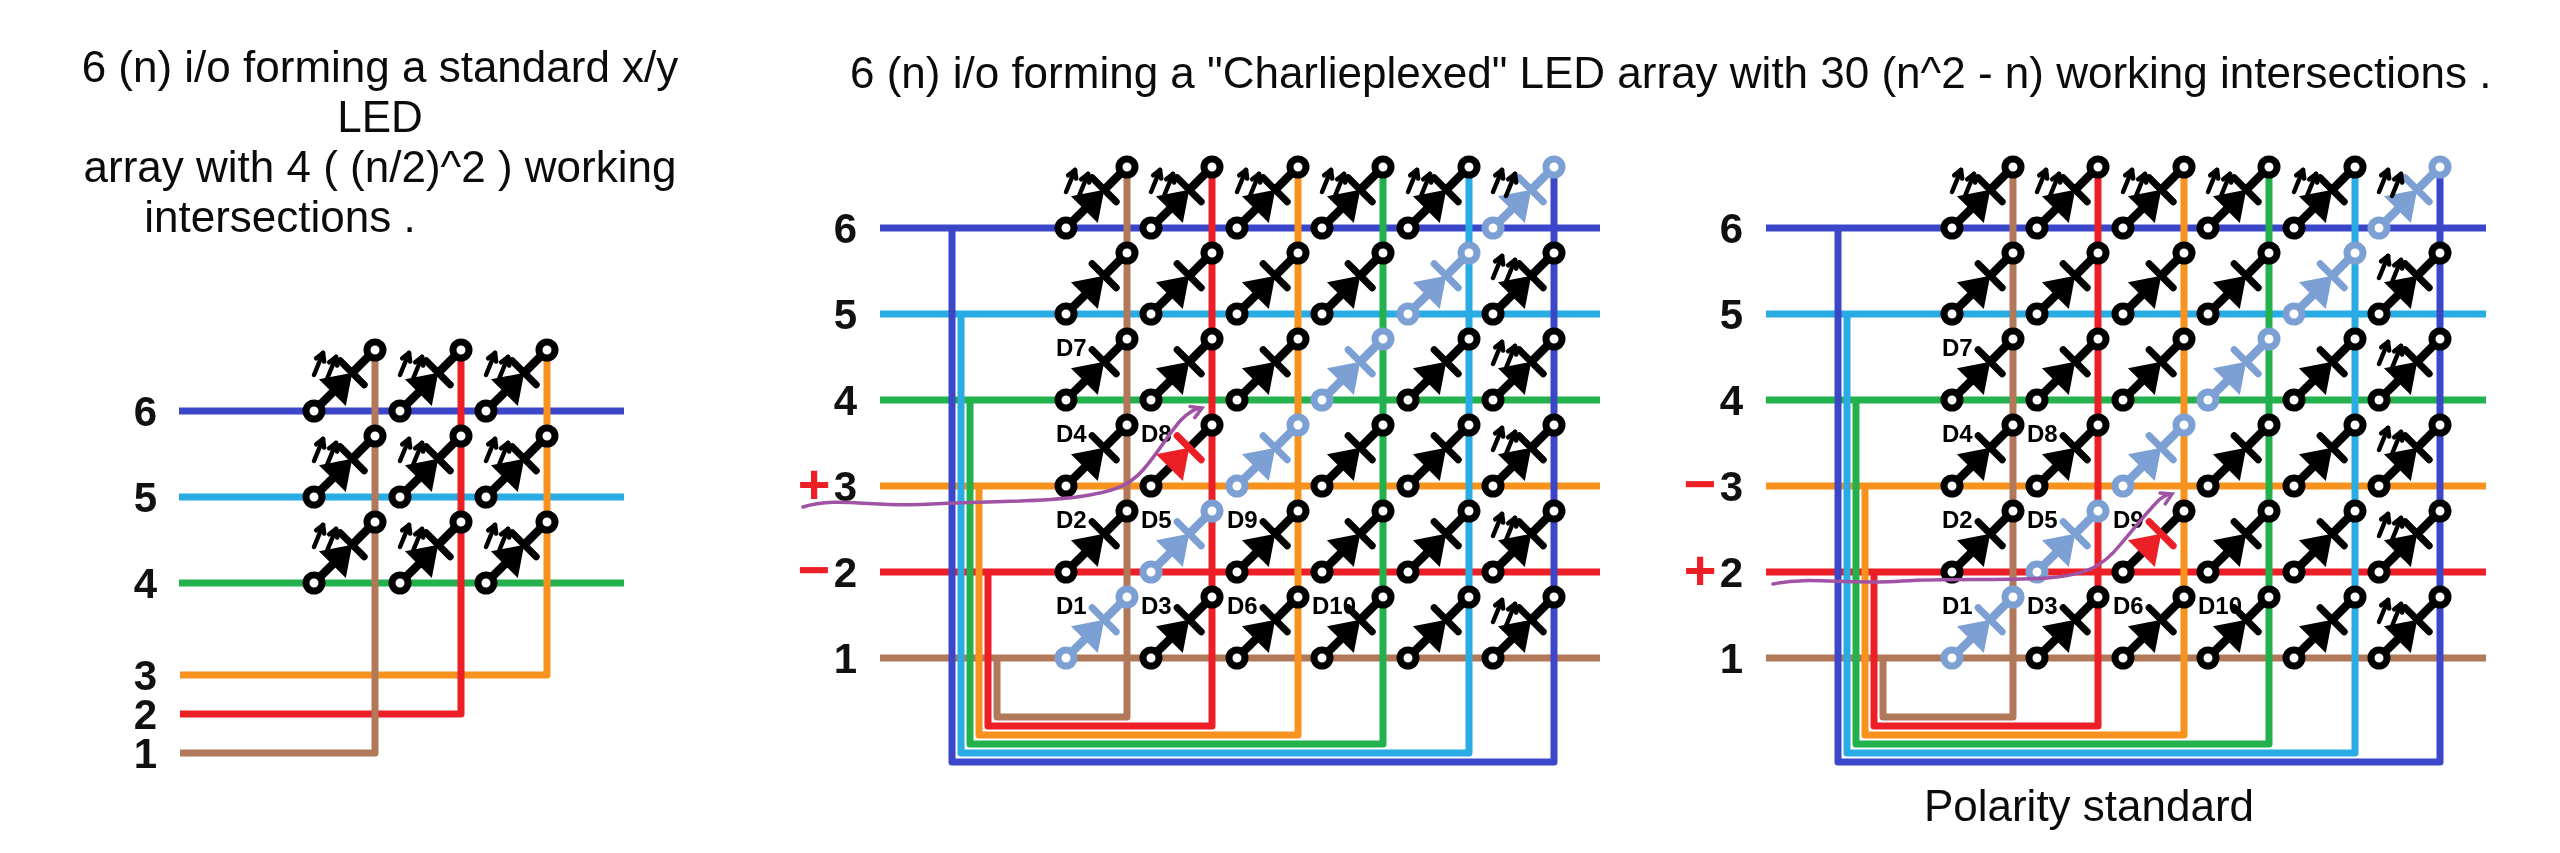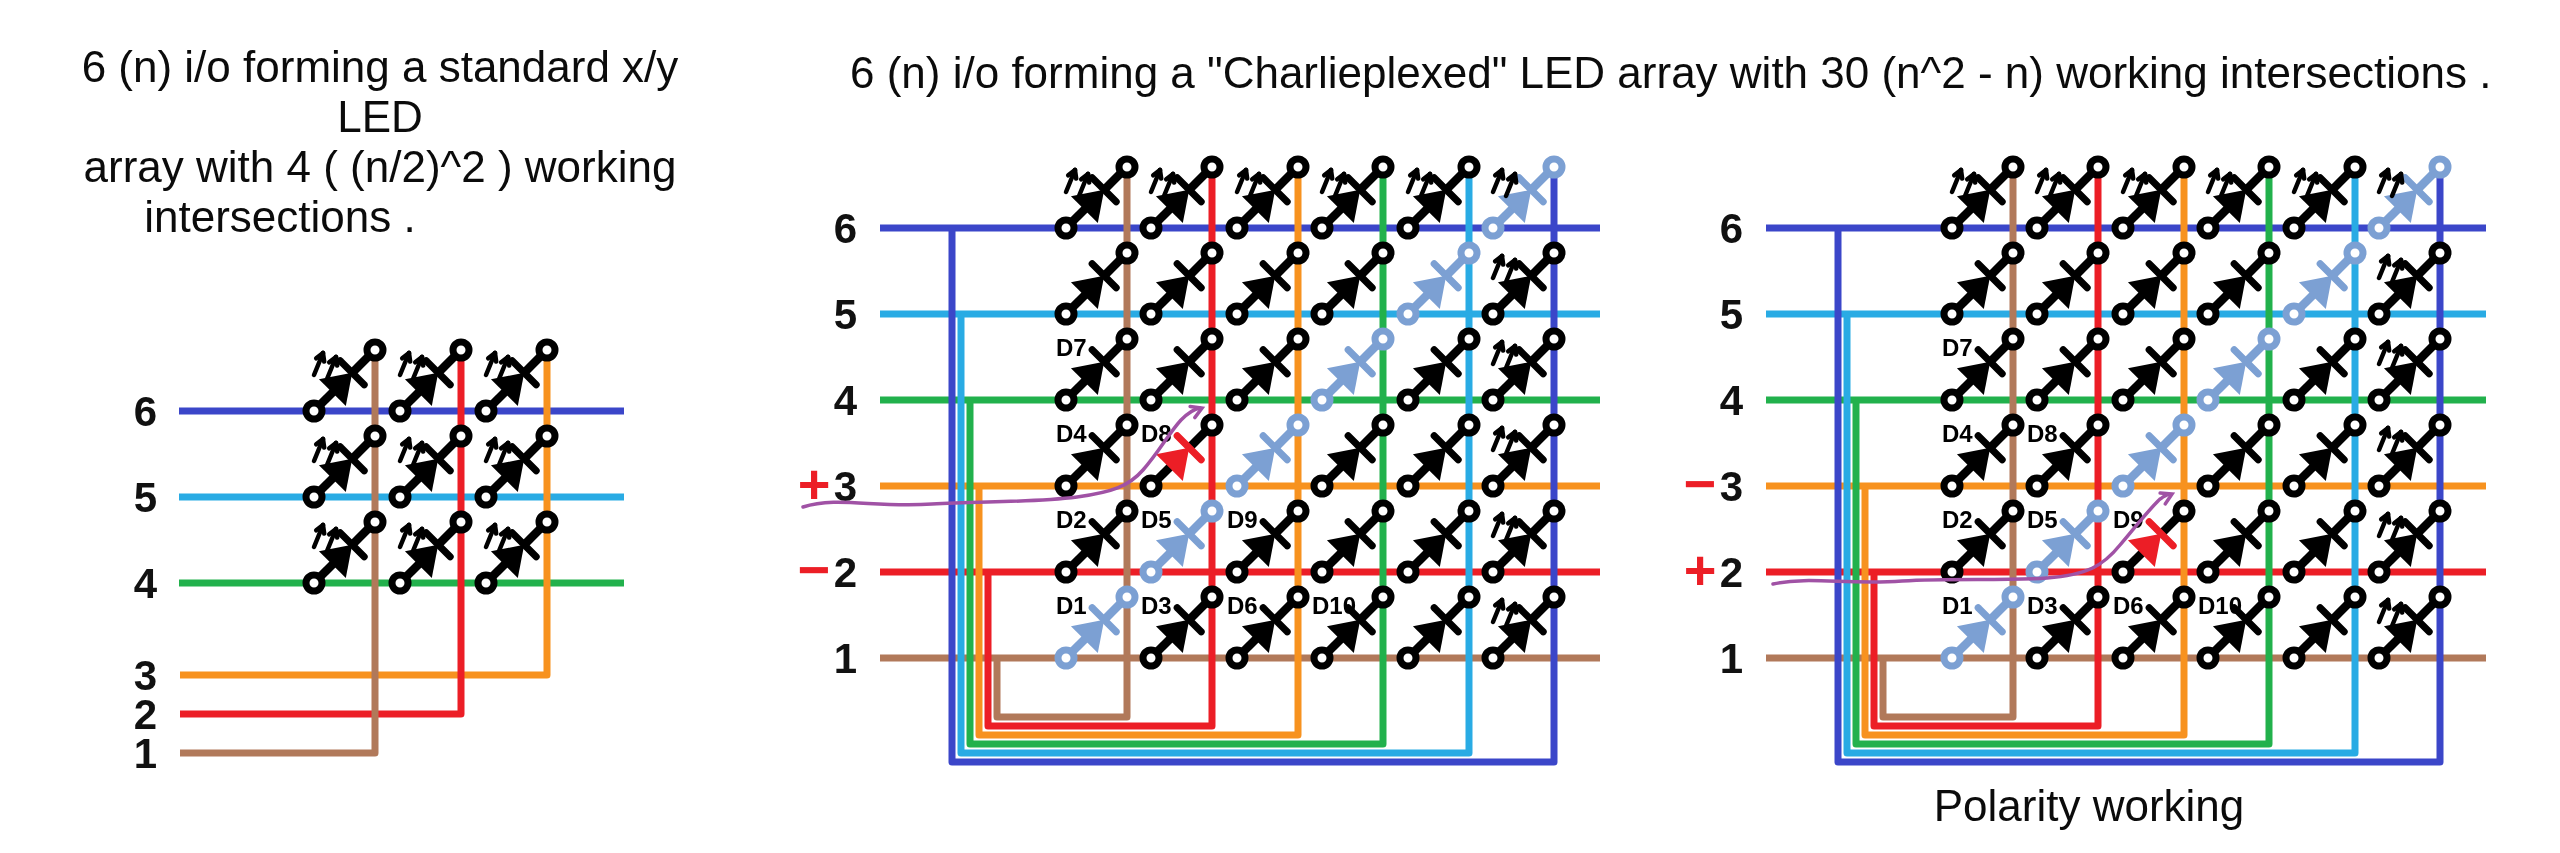--- a/index.html
+++ b/index.html
@@ -941,14 +941,14 @@
           <line stroke="#000000" stroke-width="4.5" stroke-linecap="round" x1="2384" y1="174" x2="2385.2" y2="182.6"></line>
           <line stroke="#000000" stroke-width="4.5" stroke-linecap="round" x1="2384" y1="174" x2="2377.2" y2="179.3"></line>
         </g>
         <g>
           <path d="M 1756 584 C 1792 576 1830 585 1885 581 C 1936 578 1986 581 2030 578 C 2070 575 2086 566 2103 545 C 2119 526 2131 511 2141 501 C 2146 496 2140 502 2146 497 L 2152 494" fill="none" stroke="#A052A5" stroke-width="3.5" stroke-linecap="round"></path>
           <polyline points="2148.2,503.9 2155,494 2143.1,493.1" fill="none" stroke="#A052A5" stroke-width="3.5" stroke-linecap="round"></polyline>
         </g>
       </g>
     </svg>
 
-  <div class="caption">Polarity working</div>
+  <div class="caption">Polarity standard</div>
 </div>
 
 </body></html>

